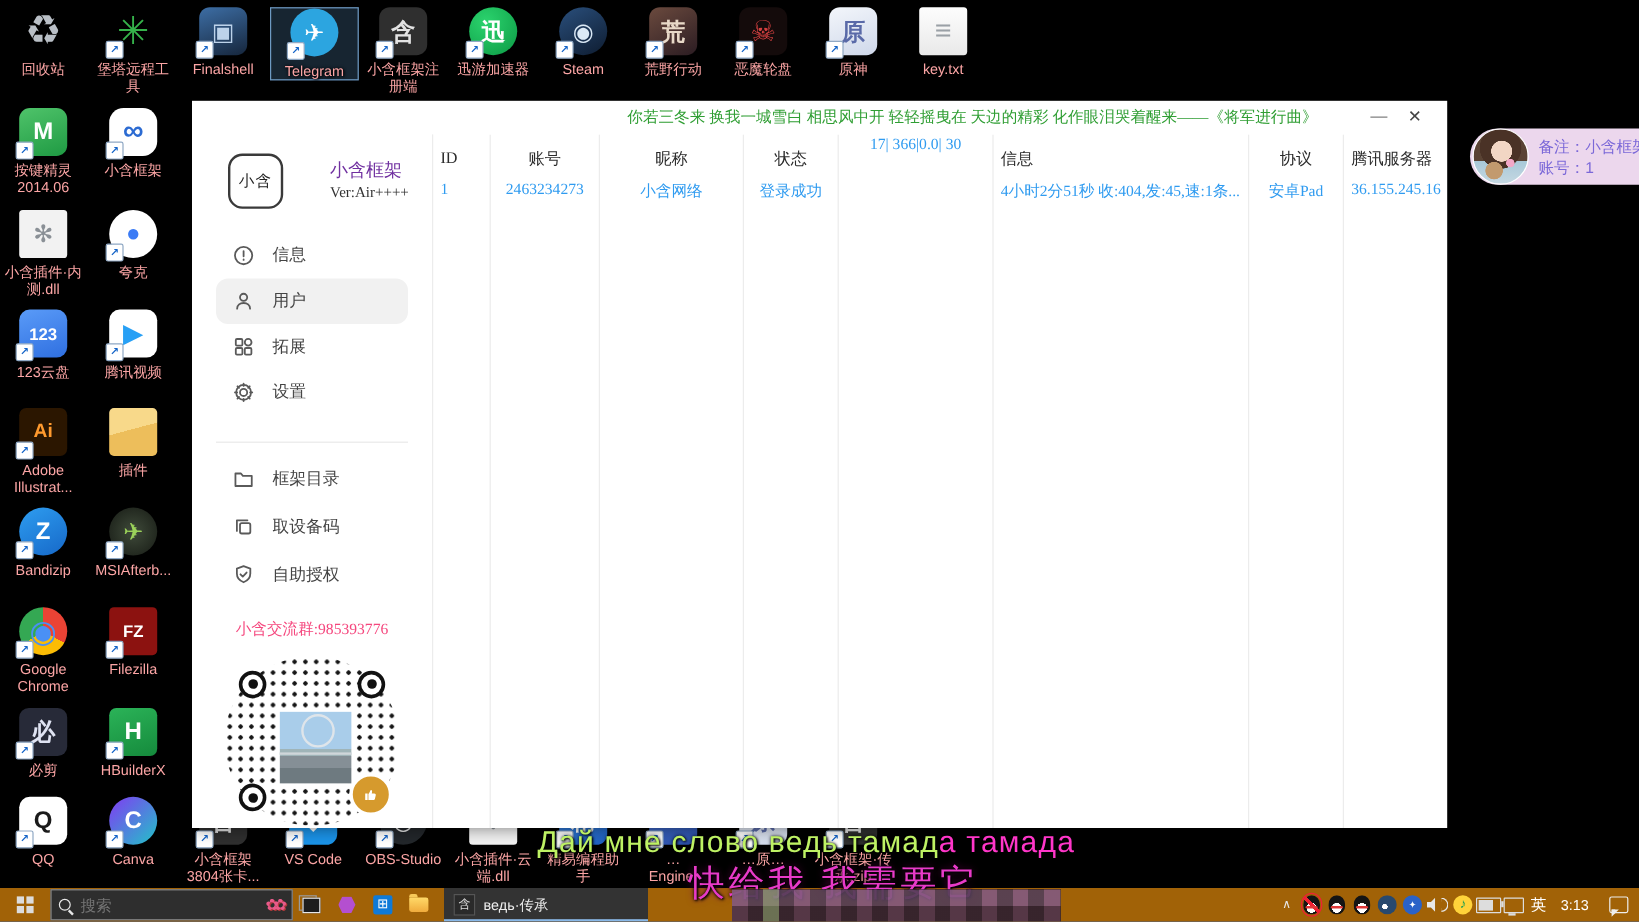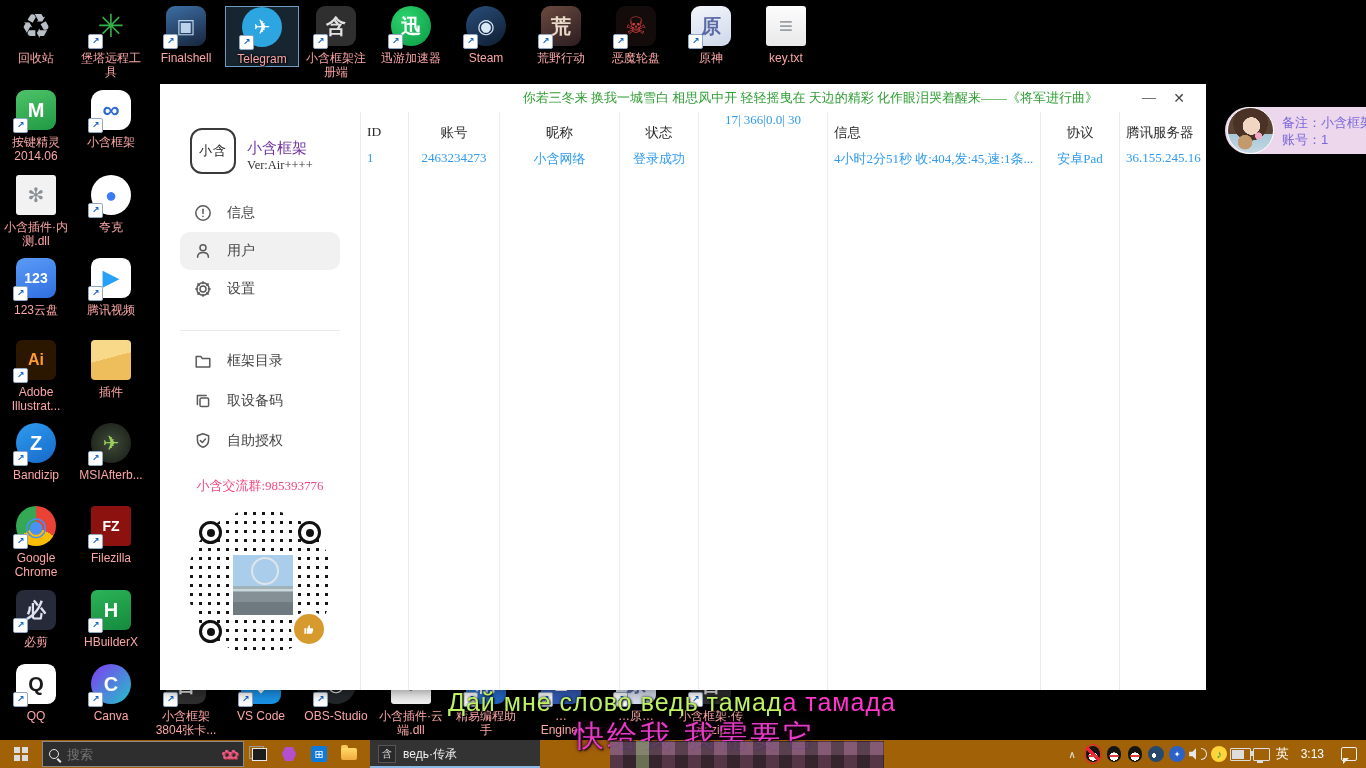--- a/index.html
+++ b/index.html
@@ -25,21 +25,21 @@
   #win{position:absolute;left:160px;top:84px;width:1046px;height:606px;background:#fff;z-index:10;
        box-shadow:0 0 14px rgba(0,0,0,.55);display:flex;flex-direction:column;font-family:Liberation Serif, serif;}
   .titlebar{height:28px;flex:0 0 28px;display:flex;align-items:center;justify-content:flex-end;
             padding-right:12px;position:relative;}
   .tb-lyric{color:#2f9e33;font-size:13px;margin-right:36px;white-space:nowrap;}
   .winbtn{width:30px;height:22px;display:flex;align-items:center;justify-content:center;
           color:#444;font-size:14px;cursor:pointer;}
   .win-body{flex:1;display:flex;min-height:0;}
   
   .sidebar{width:200px;flex:0 0 200px;border-right:1px solid #ececec;display:flex;flex-direction:column;overflow:hidden;}
-  .brand{display:flex;align-items:flex-end;margin:16px 0 6px 30px;}
+  .brand{display:flex;align-items:center;margin:16px 0 6px 30px;gap:28px;}
   .brand-logo{width:42px;height:42px;border:2px solid #3a3a3a;border-radius:12px;display:flex;
               align-items:center;justify-content:center;font-size:13px;color:#222;letter-spacing:1px;}
   .brand-txt{margin-left:11px;}
   .brand-title{color:#7030a0;font-size:15px;line-height:18px;}
   .brand-ver{color:#333;font-size:12.5px;line-height:17px;}
   .menu{margin-top:14px;}
   .mitem{display:flex;align-items:center;height:38px;margin:0 20px;padding-left:14px;border-radius:10px;
          color:#444;font-size:14px;cursor:pointer;}
   .mitem.active{background:#f1f1f1;}
   .mitem svg{width:18px;height:18px;margin-right:15px;flex:0 0 18px;}
@@ -584,20 +584,29 @@
         </div>
         <div class="mitem active">
           <svg class="ic" viewBox="0 0 18 18">
             <circle cx="9" cy="5.8" r="3"></circle>
               <path d="M3.6,15.2 c0-3.1 2.5-4.7 5.4-4.7 s5.4,1.6 5.4,4.7"></path>
           </svg>
           <span>用户</span>
         </div>
         <div class="mitem">
           <svg class="ic" viewBox="0 0 18 18">
+            <rect x="2.5" y="2.5" width="5.5" height="5.5" rx="1"></rect>
+              <rect x="2.5" y="10" width="5.5" height="5.5" rx="1"></rect>
+            <rect x="10" y="10" width="5.5" height="5.5" rx="1"></rect>
+              <circle cx="12.8" cy="5.2" r="2.8"></circle>
+          </svg>
+          <span>拓展</span>
+        </div>
+        <div class="mitem">
+          <svg class="ic" viewBox="0 0 18 18">
             <circle cx="9" cy="9" r="3"></circle>
             <path d="M9,1.8 L9,3.6 M9,14.4 L9,16.2 M1.8,9 L3.6,9 M14.4,9 L16.2,9 M3.9,3.9 L5.2,5.2 M12.8,12.8 L14.1,14.1 M14.1,3.9 L12.8,5.2 M5.2,12.8 L3.9,14.1"></path>
             <circle cx="9" cy="9" r="6.2"></circle>
           </svg>
           <span>设置</span>
         </div>
       </div>
 
       <div class="divider"></div>
 

